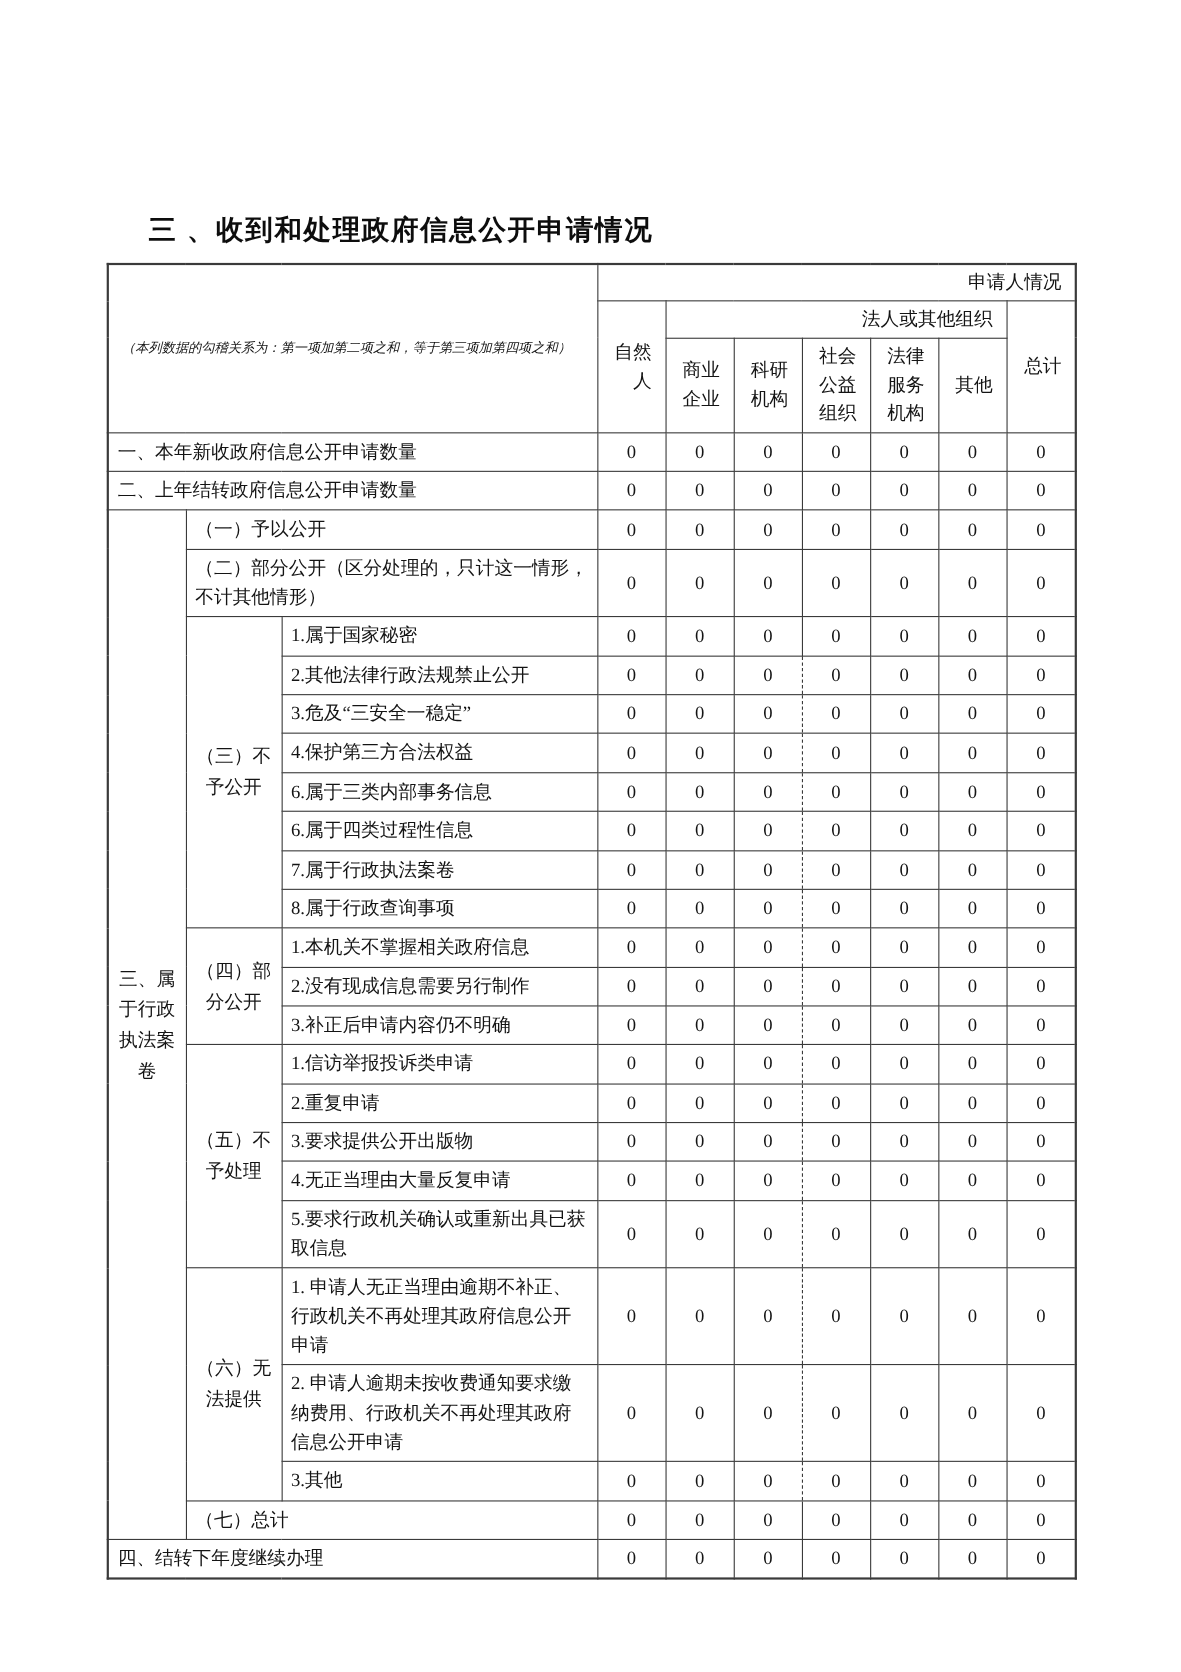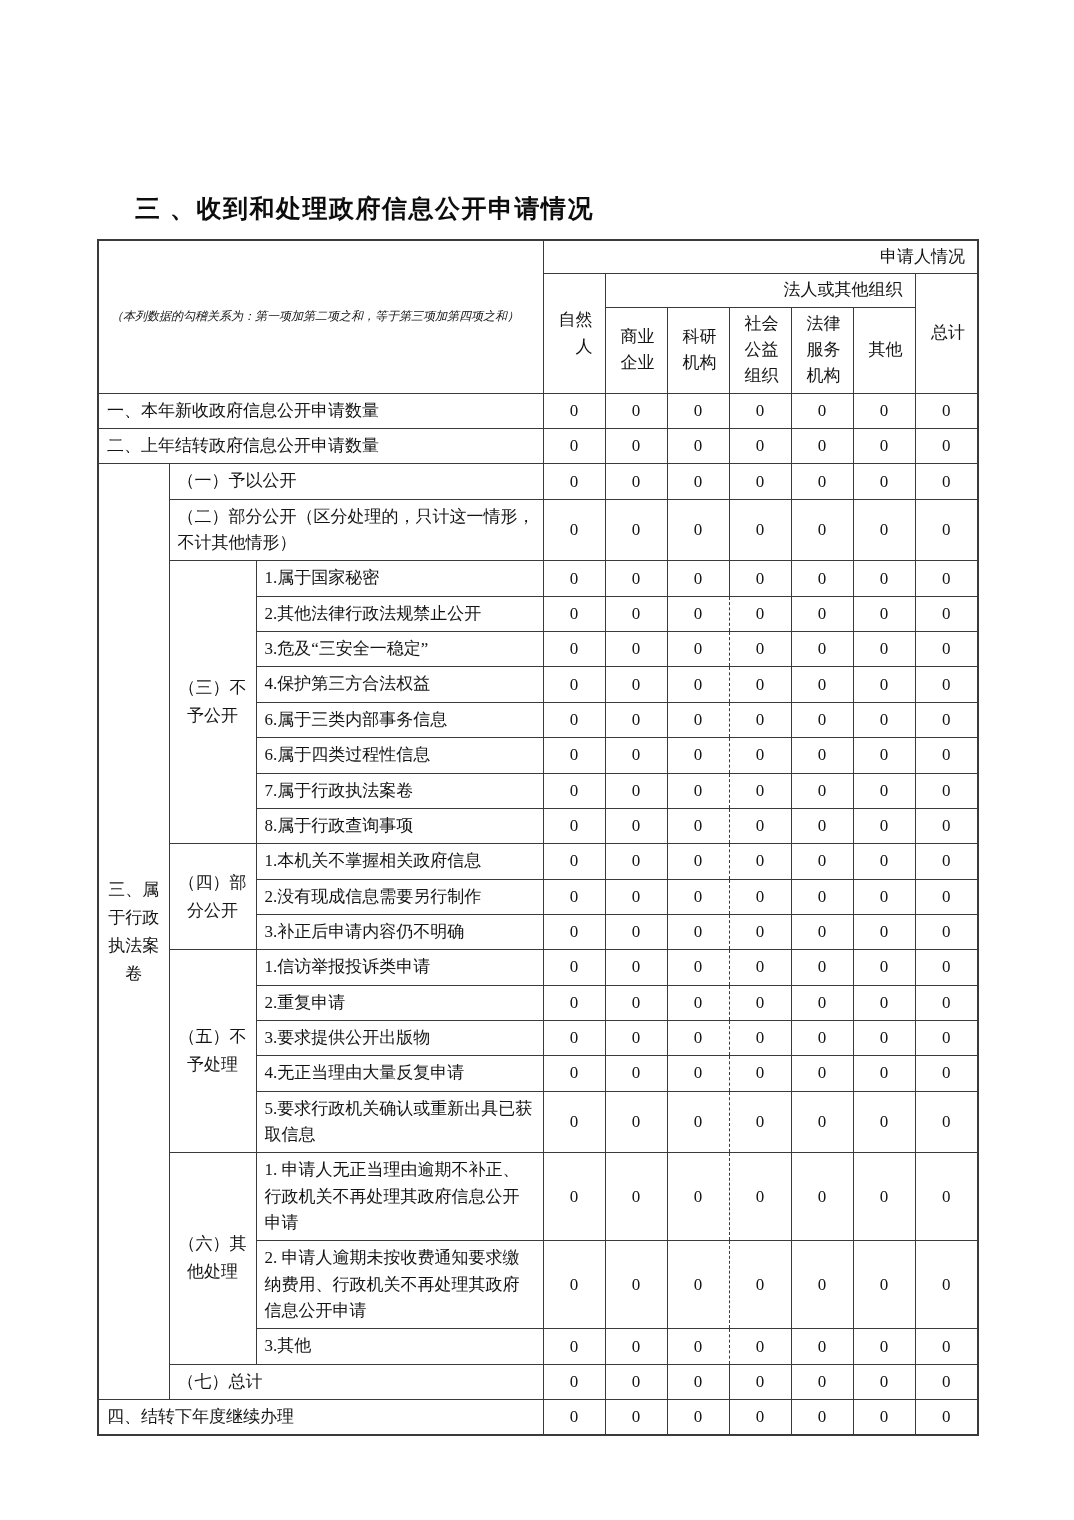--- a/index.html
+++ b/index.html
@@ -308,21 +308,21 @@
           <td class="lbl">5.要求行政机关确认或重新出具已获取信息</td>
           <td class="val">0</td>
           <td class="val">0</td>
           <td class="val dash-r">0</td>
           <td class="val dash-l">0</td>
           <td class="val">0</td>
           <td class="val">0</td>
           <td class="val">0</td>
         </tr>
         <tr>
-          <td rowspan="3" class="grp">（六）其他处理</td>
+          <td rowspan="3" class="grp">（六）无法提供</td>
           <td class="lbl">1. 申请人无正当理由逾期不补正、行政机关不再处理其政府信息公开申请</td>
           <td class="val">0</td>
           <td class="val">0</td>
           <td class="val dash-r">0</td>
           <td class="val dash-l">0</td>
           <td class="val">0</td>
           <td class="val">0</td>
           <td class="val">0</td>
         </tr>
         <tr>

